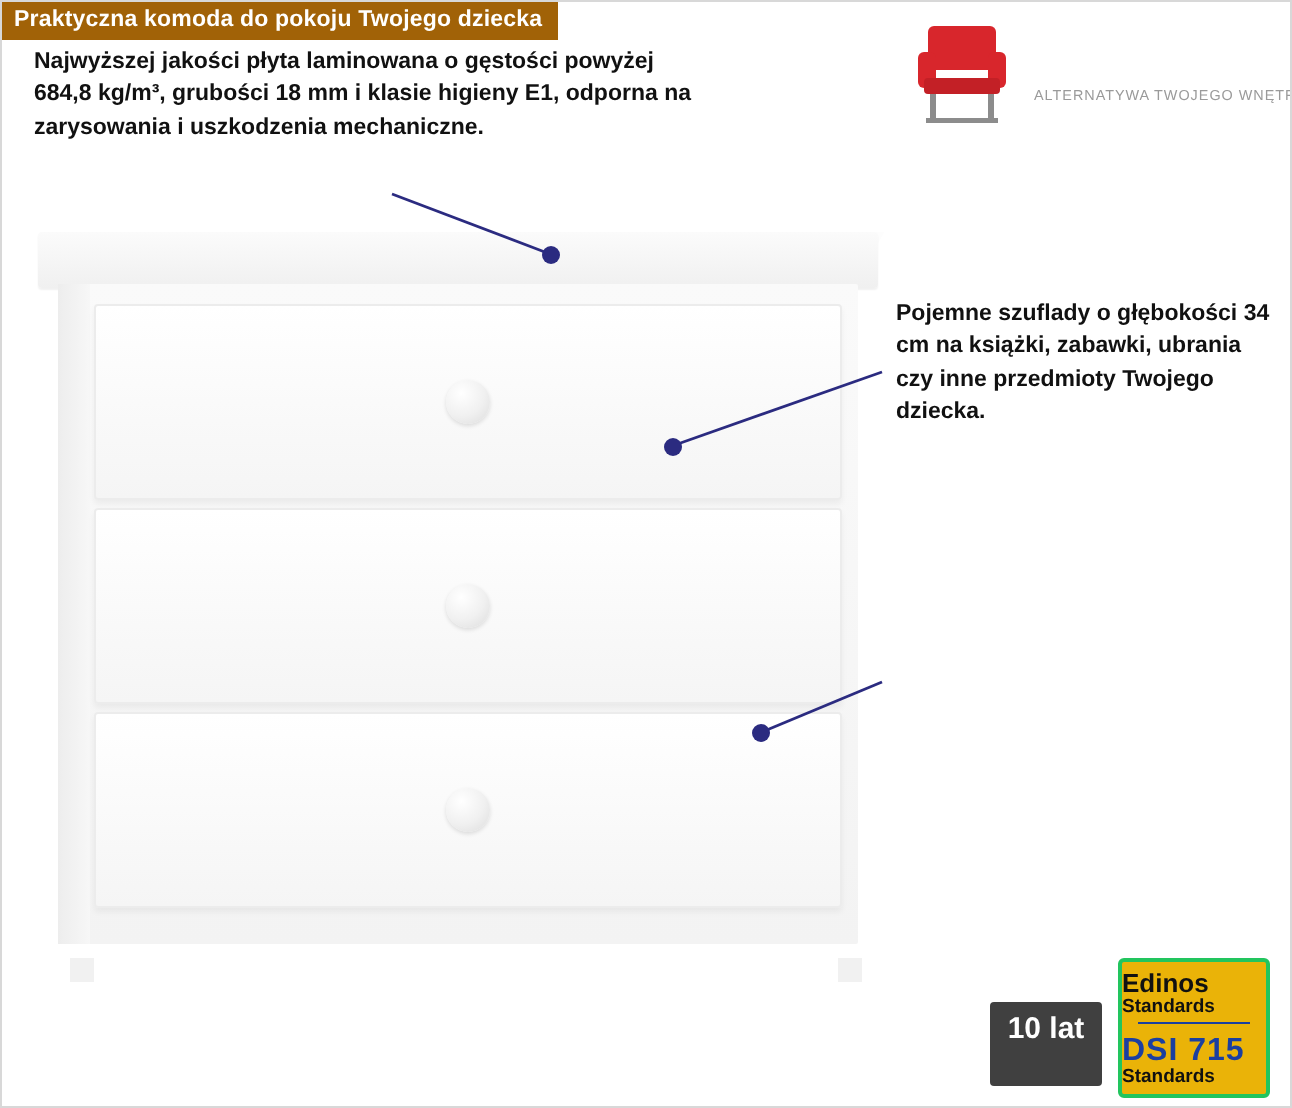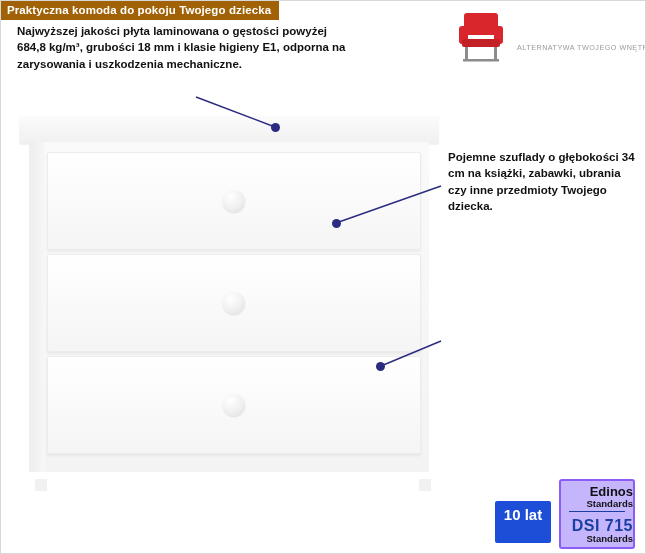--- a/index.html
+++ b/index.html
@@ -180,21 +180,21 @@
   .foot-l { left: 16px; }
   .foot-r { right: 8px; }
 
   
   .badge-guarantee {
     position: absolute;
     left: 494px;
     top: 500px;
     width: 56px;
     height: 42px;
-    background: #1d4ed8;
+    background: #404040;
     color: #ffffff;
     text-align: center;
     border-radius: 2px;
     z-index: 30;
   }
   .badge-guarantee .b1 {
     font-size: 15px;
     font-weight: bold;
     line-height: 1;
     padding-top: 6px;
@@ -205,25 +205,25 @@
     line-height: 1;
     padding-top: 5px;
     margin-top: 42px;
   }
   .badge-edinos {
     position: absolute;
     left: 558px;
     top: 478px;
     width: 72px;
     height: 66px;
-    border: 2px solid #8b5cf6;
+    border: 2px solid #22c55e;
     border-radius: 3px;
-    background: #c4b5fd;
+    background: #eab308;
     z-index: 30;
-    text-align: right;
+    text-align: left;
   }
   .badge-edinos .e1 {
     font-size: 13px;
     font-weight: bold;
     color: #111111;
     padding-top: 4px;
     line-height: 1.05;
   }
   .badge-edinos .e2 {
     font-size: 9.5px;

